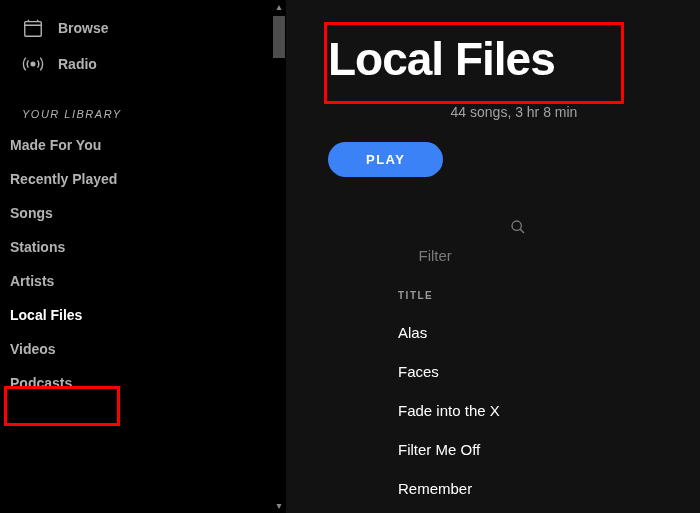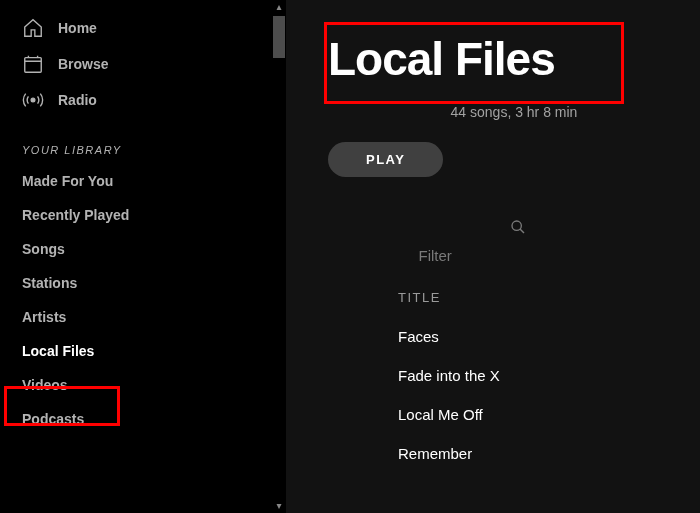--- a/index.html
+++ b/index.html
@@ -33,21 +33,21 @@
     .nav-item .icon { width: 22px; height: 22px; display: flex; align-items: center; justify-content: center; }
     .section-header {
       font-size: 11px;
       font-weight: 400;
       letter-spacing: 1.5px;
       color: #b3b3b3;
       padding: 8px 22px 8px;
       font-style: italic;
     }
     .lib-item {
-      padding: 9px 22px;
+      padding: 9px 10px;
       font-size: 14px;
       font-weight: 700;
       color: #b3b3b3;
       cursor: pointer;
       position: relative;
     }
     .lib-item.active { color: #ffffff; }
     .highlight-box {
       border: 3px solid #ff0000;
       position: absolute;
@@ -95,21 +95,21 @@
       letter-spacing: -1px;
       margin-bottom: 18px;
     }
     .meta {
       color: #a2a2a2;
       font-size: 14px;
       margin-bottom: 22px;
       text-align: center;
     }
     .play-btn {
-      background: #404040;
+      background: #3b82f6;
       color: #ffffff;
       border: none;
       border-radius: 20px;
       padding: 10px 38px;
       font-size: 13px;
       font-weight: 700;
       letter-spacing: 1.5px;
       cursor: pointer;
       margin-bottom: 40px;
     }
@@ -124,46 +124,38 @@
     .filter-icon { width: 16px; height: 16px; }
     .filter-input {
       background: transparent;
       border: none;
       outline: none;
       color: #b3b3b3;
       font-size: 15px;
     }
     .filter-input::placeholder { color: #7a7a7a; }
     .col-header {
-      font-size: 13px;
+      font-size: 10px;
       letter-spacing: 1.5px;
       color: #9a9a9a;
       padding: 8px 8px 12px 70px;
-      font-weight: 400;
+      font-weight: 700;
     }
     .track-row {
       padding: 11px 0 11px 70px;
       font-size: 15px;
       color: #ffffff;
       cursor: pointer;
     }
   </style>
 </head>
 <body>
 
 <div class="sidebar">
   <div class="nav-top">
-    <div class="nav-item">
-      <span class="icon">
-        <svg viewBox="0 0 24 24" width="22" height="22" fill="none" stroke="#b3b3b3" stroke-width="1.5">
-            <path d="M3 11 L12 3 L21 11 V21 H14 V14 H10 V21 H3 Z"></path>
-          </svg>
-      </span>
-      <span>Home</span>
-    </div>
     <div class="nav-item">
       <span class="icon">
         <svg viewBox="0 0 24 24" width="22" height="22" fill="none" stroke="#b3b3b3" stroke-width="1.5">
             <rect x="3" y="5" width="18" height="16" rx="1"></rect>
             <path d="M3 9 H21 M7 5 V3 M17 5 V3"></path>
           </svg>
       </span>
       <span>Browse</span>
     </div>
     <div class="nav-item">
@@ -204,20 +196,21 @@
       <svg viewBox="0 0 24 24" width="16" height="16" fill="none" stroke="#7a7a7a" stroke-width="2">
           <circle cx="10" cy="10" r="7"></circle>
           <path d="M15 15 L21 21"></path>
         </svg>
     </span>
     <input class="filter-input" placeholder="Filter" style="">
   </div>
 
   <div class="col-header">TITLE</div>
 
+  <div class="track-row">Alas</div>
   <div class="track-row">Faces</div>
   <div class="track-row">Fade into the X</div>
-  <div class="track-row">Local Me Off</div>
+  <div class="track-row">Filter Me Off</div>
   <div class="track-row">Remember</div>
 </div>
 
 <div class="highlight-box hl-sidebar"></div>
 <div class="highlight-box hl-title"></div>
 
 </body></html>

